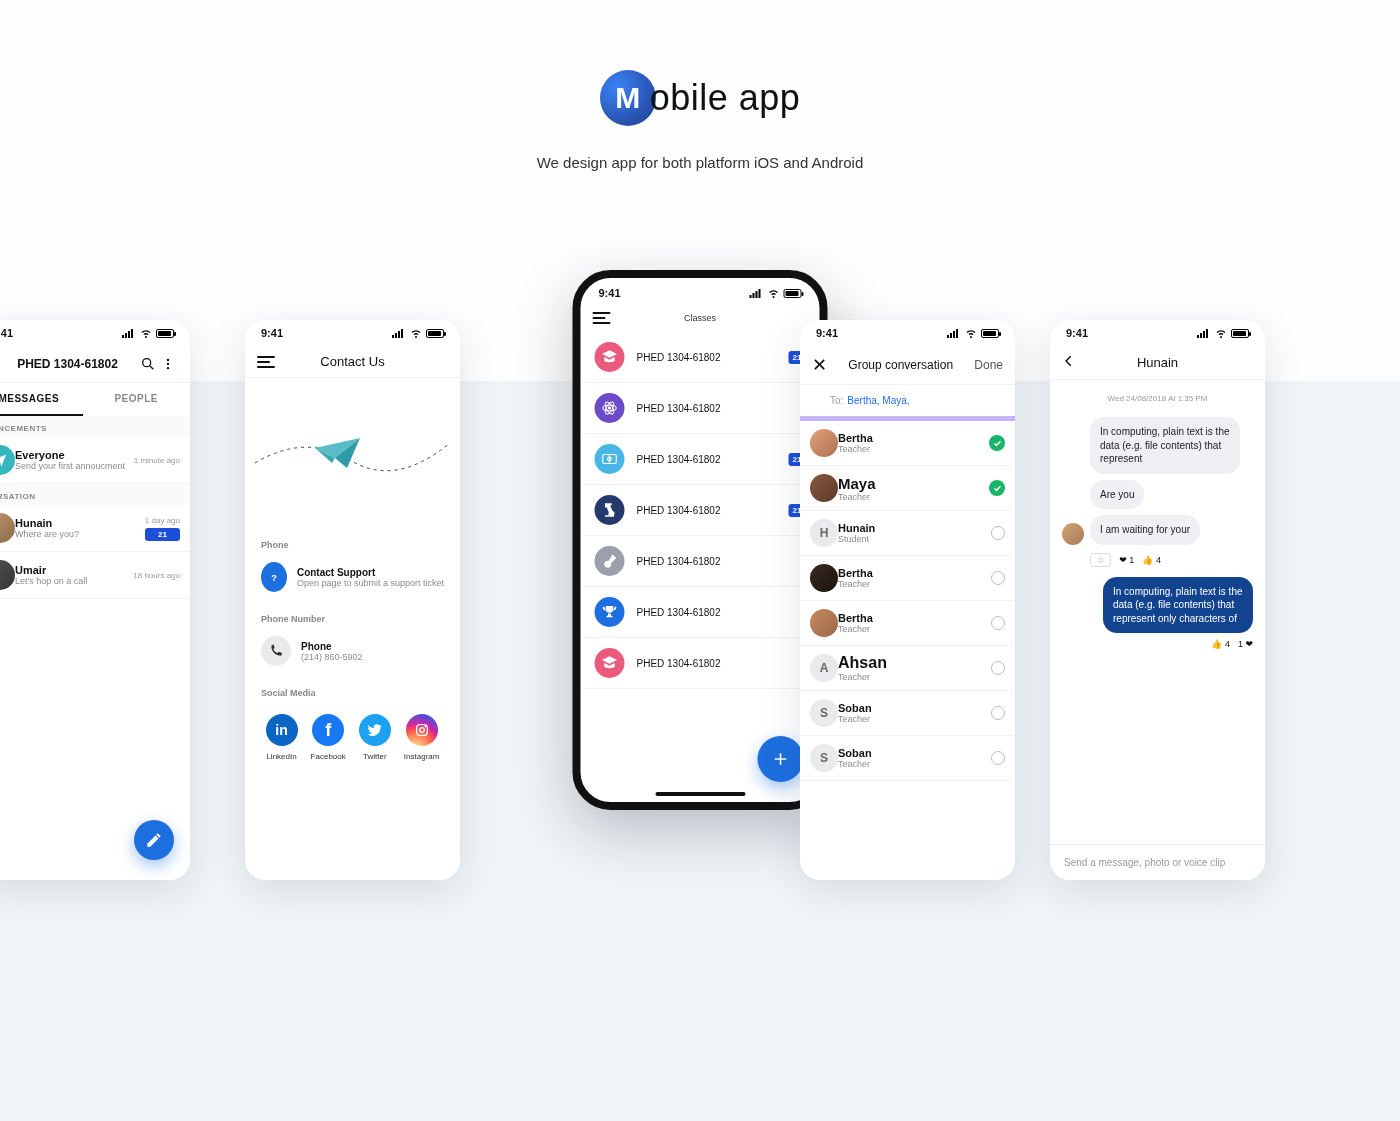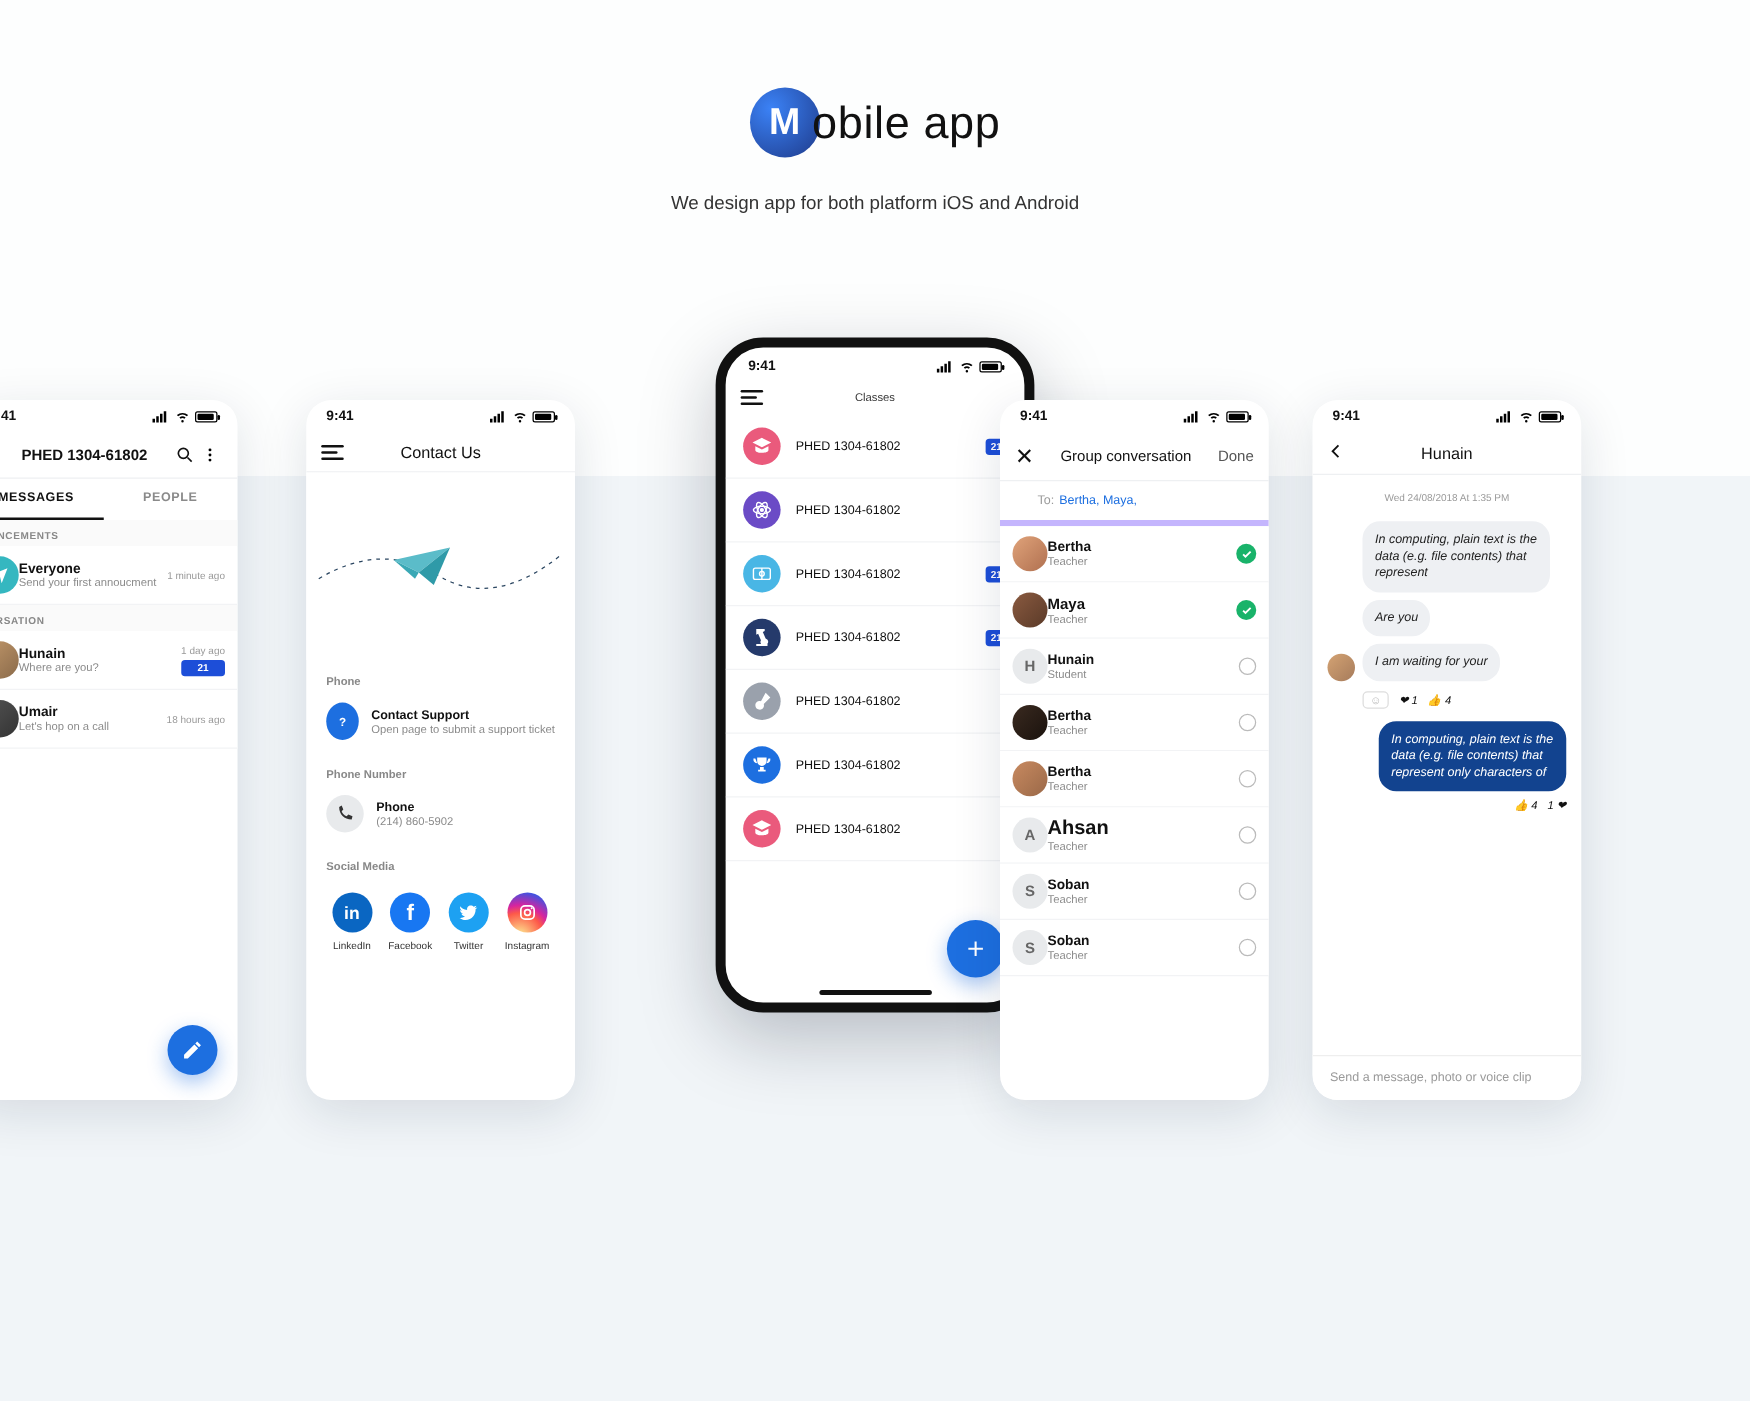--- a/index.html
+++ b/index.html
@@ -60,21 +60,21 @@
   .fab.big{width:46px;height:46px;}
   .doneBtn{font-size:12px;color:#555;}
   .closeX{font-size:18px;font-weight:300;}
   .toLine{ font-size:10px; padding:10px 30px; border-bottom:5px solid #c4b5fd;}
   .toLine .lbl{color:#999;margin-right:4px;}
   .toLine .chip{color:#1d6fe0;}
   .radioO{width:14px;height:14px;border:1.5px solid #bbb;border-radius:50%;}
   .checkOk{width:16px;height:16px;border-radius:50%;background:#19b36a;display:flex;align-items:center;justify-content:center;}
   .checkOk svg{fill:#fff;}
   .chatDate{ text-align:center; font-size:8px; color:#9a9a9a; padding:14px 0;}
-  .bubbleGroup{ padding:0 12px;font-style:italic;}
+  .bubbleGroup{ padding:0 12px;}
   .bubble{ max-width:150px; padding:8px 10px; font-size:10px; border-radius:14px; margin-bottom:6px; line-height:1.35;}
   .bubble.in{ background:#eef0f3; color:#222;}
   .bubble.out{ background:#12438f; color:#fff; margin-left:auto;}
   .bubble.small{display:inline-block;}
   .reacts{ display:flex; gap:8px; font-size:9px; align-items:center; margin:2px 0 10px;}
   .reacts.right{justify-content:flex-end;}
   .inputBar{ position:absolute; bottom:0; left:0; right:0; background:#fff; border-top:1px solid #eee;}
   .inputBar .ph{ padding:12px 14px; font-size:10px; color:#9a9a9a;}
   .inputBar .bot{ display:flex; align-items:center; padding:6px 12px 10px; gap:14px;}
   .inputBar .send{ margin-left:auto; background:#0a2e7a; color:#fff; font-size:10px; font-weight:600; padding:6px 4px 6px 10px; border-radius:3px 0 0 3px;}
@@ -402,21 +402,21 @@
           </div>
           <div class="checkOk">
             <svg width="9" height="9" viewBox="0 0 24 24">
               <path d="M4 12l5 5L20 6" fill="none" stroke="#fff" stroke-width="4"></path>
             </svg>
           </div>
         </div>
         <div class="row">
           <div class="avatar" style="width:28px;height:28px;background:linear-gradient(135deg,#8a5a40,#5a3a28)"></div>
           <div class="rowMain">
-            <div class="rowTitle" style="font-size:12px">Maya</div>
+            <div class="rowTitle" style="font-size:15px">Maya</div>
             <div class="rowSub">Teacher</div>
           </div>
           <div class="checkOk">
             <svg width="9" height="9" viewBox="0 0 24 24">
               <path d="M4 12l5 5L20 6" fill="none" stroke="#fff" stroke-width="4"></path>
             </svg>
           </div>
         </div>
         <div class="row">
           <div class="avatar" style="width:28px;height:28px;background:#e8eaec;color:#666;font-size:12px">H</div>

